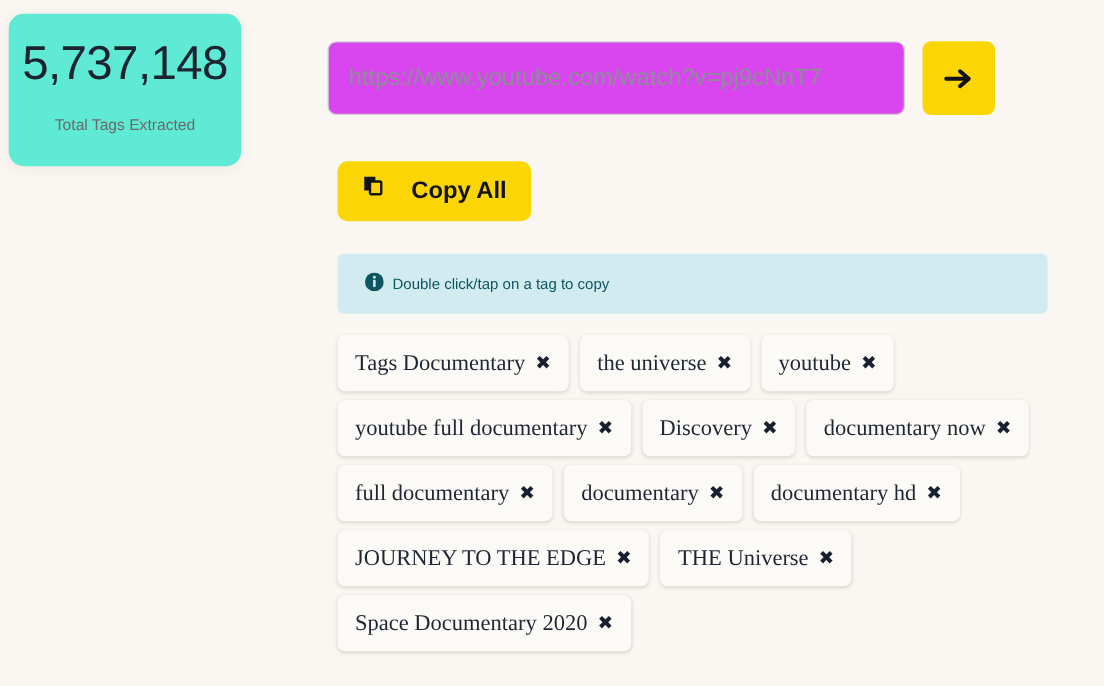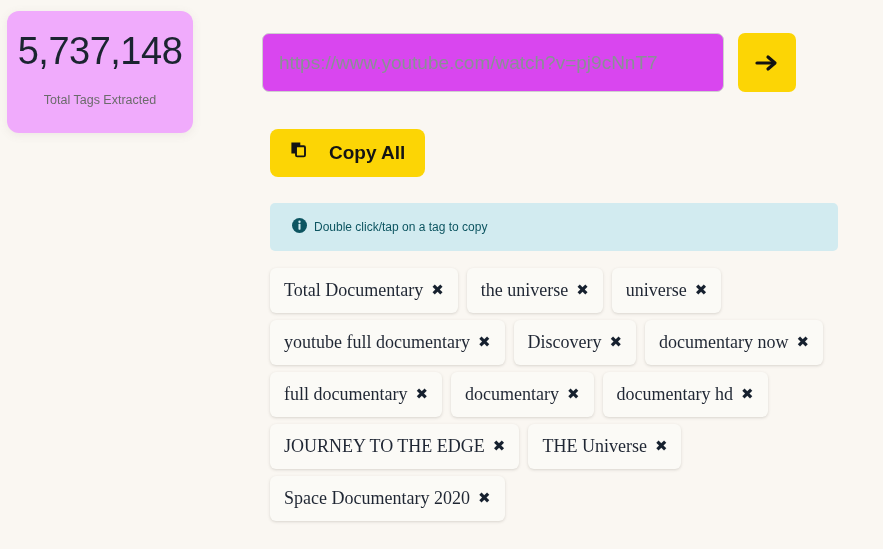--- a/index.html
+++ b/index.html
@@ -22,21 +22,21 @@
     height: 549px;
   }
 
   
   .stat-card {
     position: absolute;
     left: 7px;
     top: 11px;
     width: 186px;
     height: 122px;
-    background: #f0abfc;
+    background: #5eead4;
     border-radius: 12px;
     box-shadow: 0 2px 10px rgba(120, 110, 95, 0.10);
     display: flex;
     flex-direction: column;
     align-items: center;
     justify-content: center;
     box-sizing: border-box;
     padding-bottom: 6px;
   }
   .stat-value {
@@ -220,29 +220,29 @@
           <circle cx="8" cy="8" r="8" fill="#0d5561"></circle>
           <circle cx="8" cy="4" r="1.25" fill="#d2ebf0"></circle>
           <rect x="6.9" y="6.2" width="2.2" height="6.2" rx="0.6" fill="#d2ebf0"></rect>
         </svg>
       </span>
       <span>Double click/tap on a tag to copy</span>
     </div>
 
     <div class="tag-list">
       <div class="tag">
-        <span>Total Documentary</span>
+        <span>Tags Documentary</span>
         <span class="tag-remove">✖</span>
       </div>
       <div class="tag">
         <span>the universe</span>
         <span class="tag-remove">✖</span>
       </div>
       <div class="tag">
-        <span>universe</span>
+        <span>youtube</span>
         <span class="tag-remove">✖</span>
       </div>
       <div class="tag">
         <span>youtube full documentary</span>
         <span class="tag-remove">✖</span>
       </div>
       <div class="tag">
         <span>Discovery</span>
         <span class="tag-remove">✖</span>
       </div>

